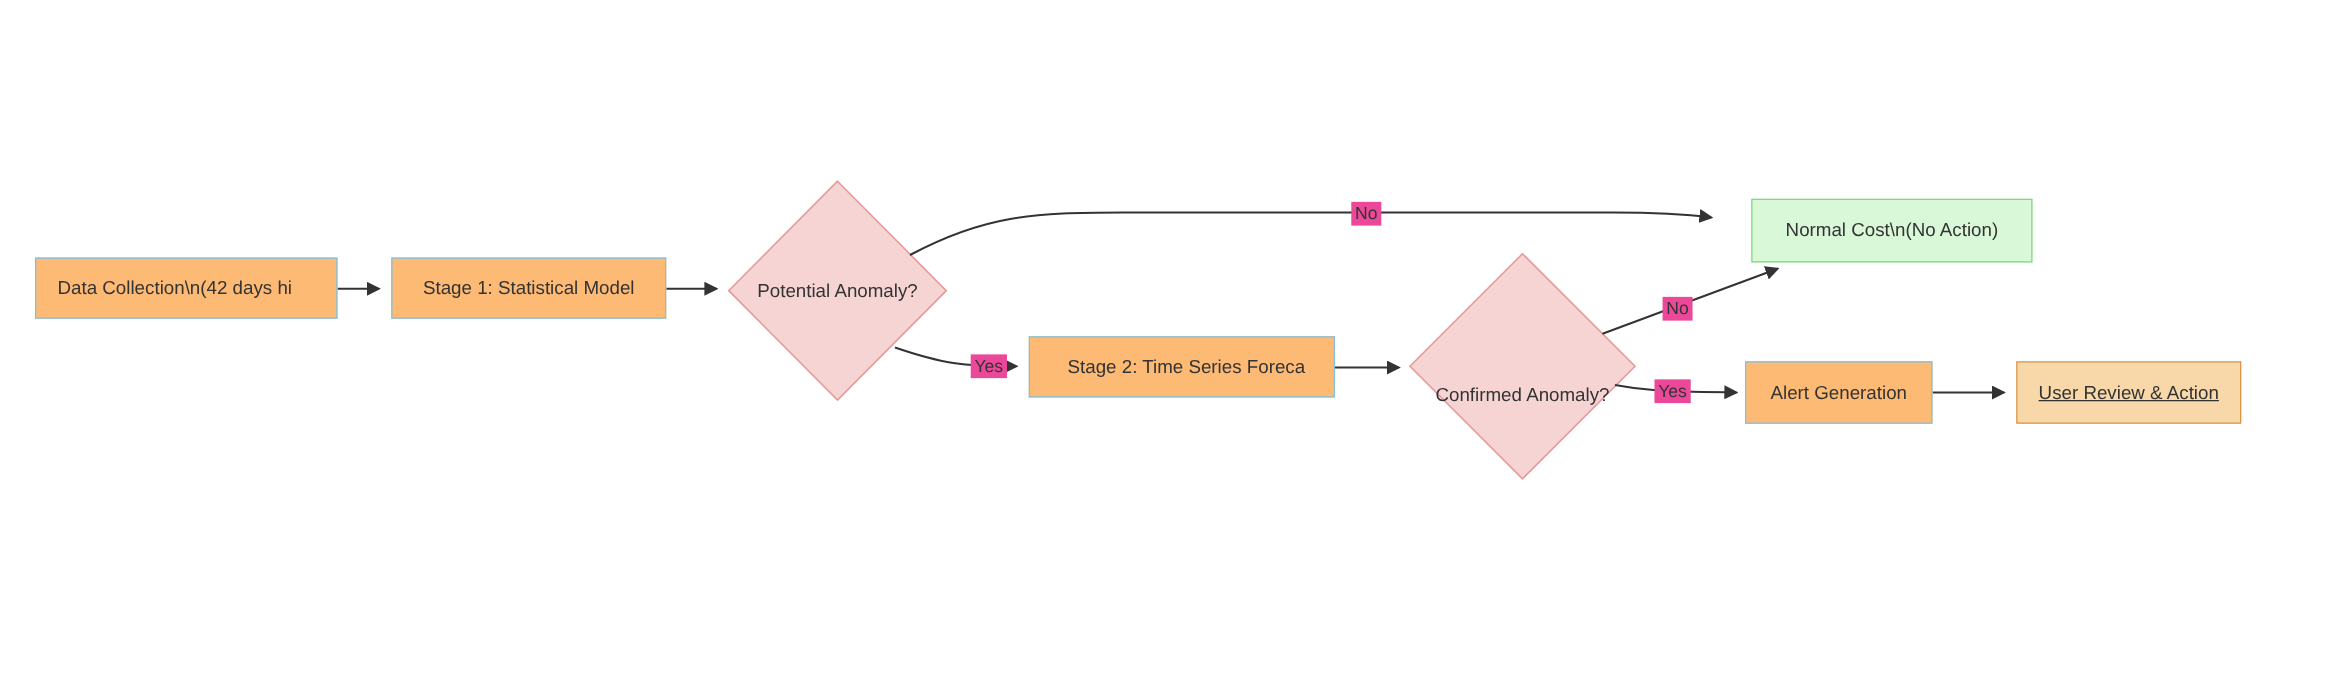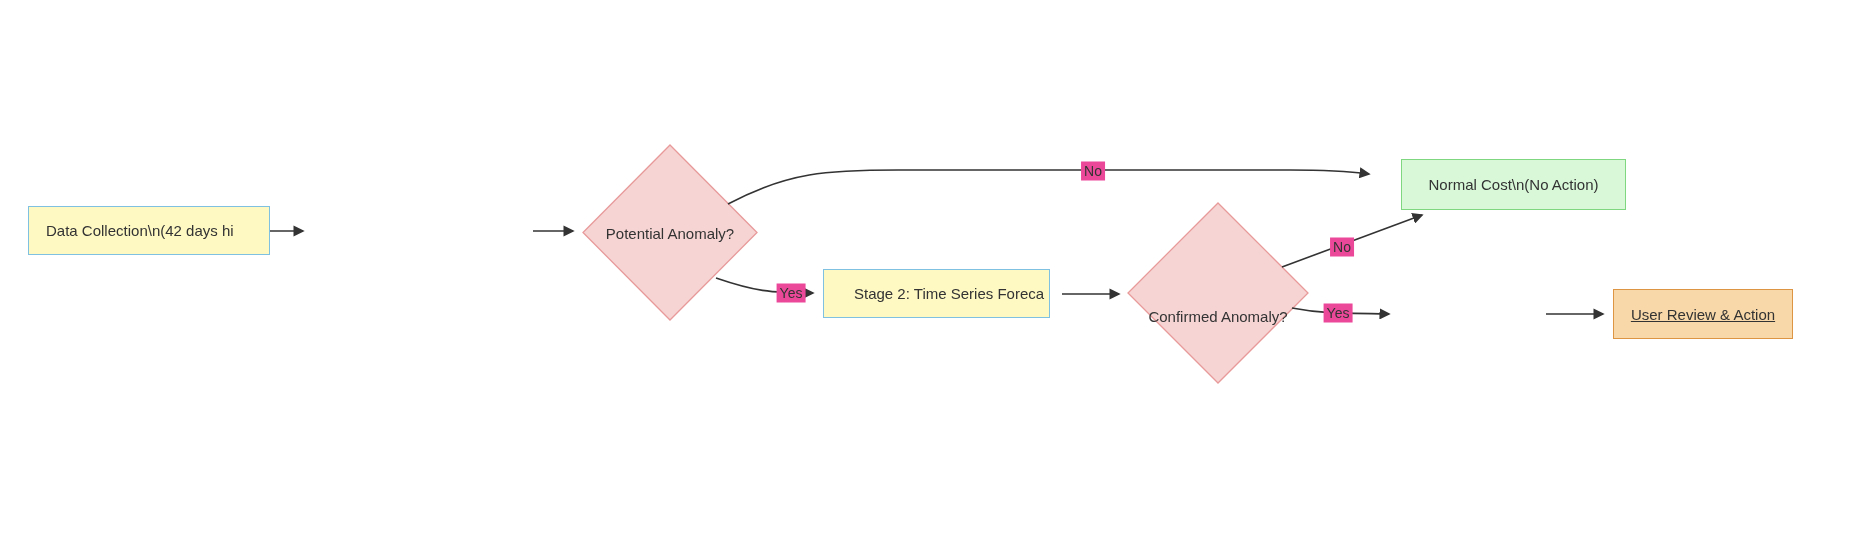--- a/index.html
+++ b/index.html
@@ -29,28 +29,28 @@
   }
   .node {
     position: absolute;
     box-sizing: border-box;
     display: flex;
     align-items: center;
     justify-content: center;
     font-size: 15px;
     white-space: nowrap;
   }
-  .node.blue   { background: #fef9c3; border: 1px solid #7fc1e0; }
+  .node.blue   { background: #fdba74; border: 1px solid #7fc1e0; }
   .node.green  { background: #d8f8d8; border: 1px solid #7fd87f; }
   .node.orange { background: #f8d8a8; border: 1px solid #dd9544; }
   .node.clip   { justify-content: flex-start; overflow: hidden; }
 
   #n-data   { left: 28px;   top: 206px; width: 242px; height: 49px; padding-left: 17px; }
   #n-stage1 { left: 313px;  top: 206px; width: 220px; height: 49px; }
-  #n-stage2 { left: 823px;  top: 269px; width: 227px; height: 49px; padding-left: 30px; }
+  #n-stage2 { left: 823px;  top: 269px; width: 245px; height: 49px; padding-left: 30px; }
   #n-normal { left: 1377px; top: 159px; width: 225px; height: 51px; margin-left: 24px; }
   #n-alert  { left: 1396px; top: 289px; width: 150px; height: 50px; }
   #n-user   { left: 1613px; top: 289px; width: 180px; height: 50px; text-decoration: underline; }
 
   .diamond-label {
     position: absolute;
     transform: translate(-50%, -50%);
     font-size: 15px;
     white-space: nowrap;
     text-align: center;
@@ -94,33 +94,39 @@
     <path class="edge" d="M 1062 294 H 1119" marker-end="url(#arrow)"></path>
     <path class="edge" d="M 1282 267 L 1422 215" marker-end="url(#arrow)"></path>
     <path class="edge" d="M 1292 308 C 1318 313 1332 313 1389 314" marker-end="url(#arrow)"></path>
     <path class="edge" d="M 1546 314 H 1603" marker-end="url(#arrow)"></path>
   </svg>
 
   <div class="node blue clip" id="n-data">
     <span>Data Collection\n(42 days hi</span>
   </div>
 
+  <div class="node blue" id="n-stage1">
+    <span>Stage 1: Statistical Model</span>
+  </div>
 
   <div class="diamond-label" id="l-potential">Potential Anomaly?</div>
 
   <div class="node blue clip" id="n-stage2">
     <span>Stage 2: Time Series Foreca</span>
   </div>
 
   <div class="diamond-label" id="l-confirmed">Confirmed Anomaly?</div>
 
   <div class="node green" id="n-normal">
     <span>Normal Cost\n(No Action)</span>
   </div>
 
+  <div class="node blue" id="n-alert">
+    <span>Alert Generation</span>
+  </div>
 
   <div class="node orange" id="n-user">
     <span>User Review &amp; Action</span>
   </div>
 
   <div class="edge-label" id="el-no1">No</div>
   <div class="edge-label" id="el-yes1">Yes</div>
   <div class="edge-label" id="el-no2">No</div>
   <div class="edge-label" id="el-yes2">Yes</div>
 

